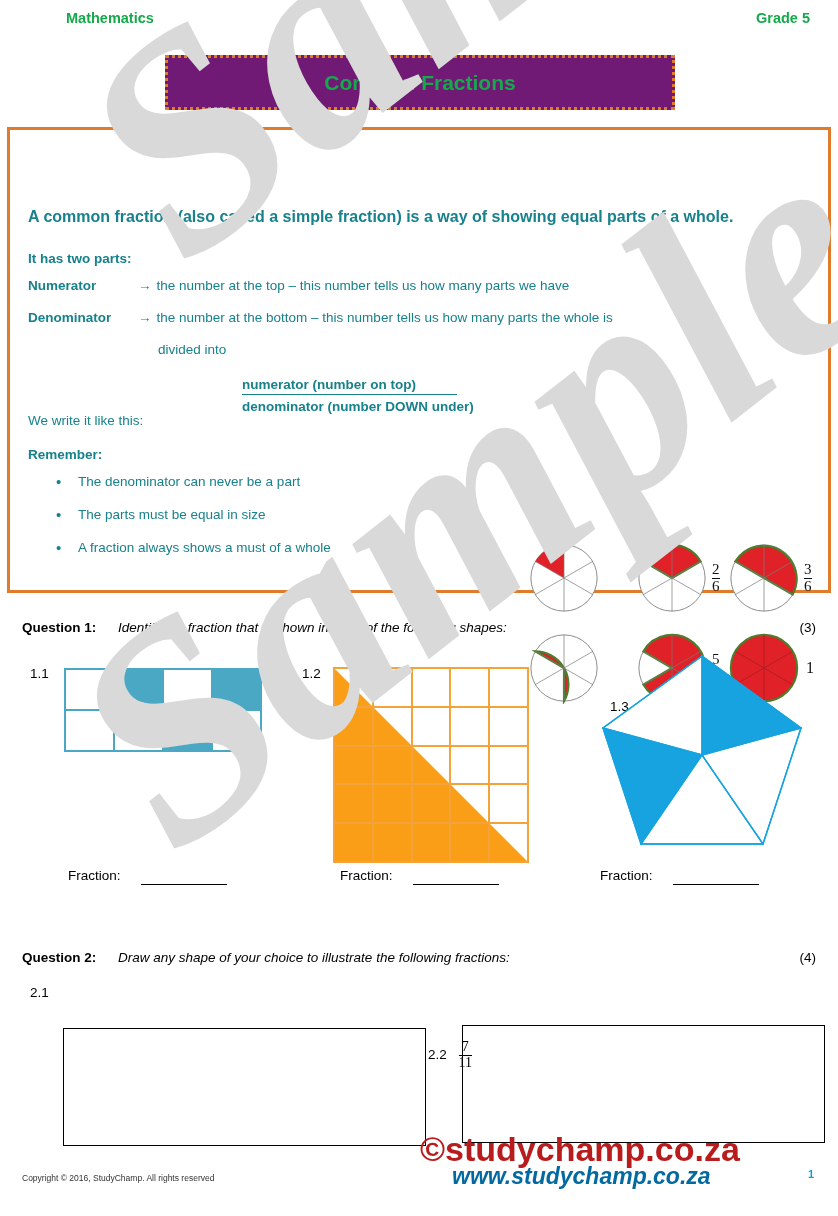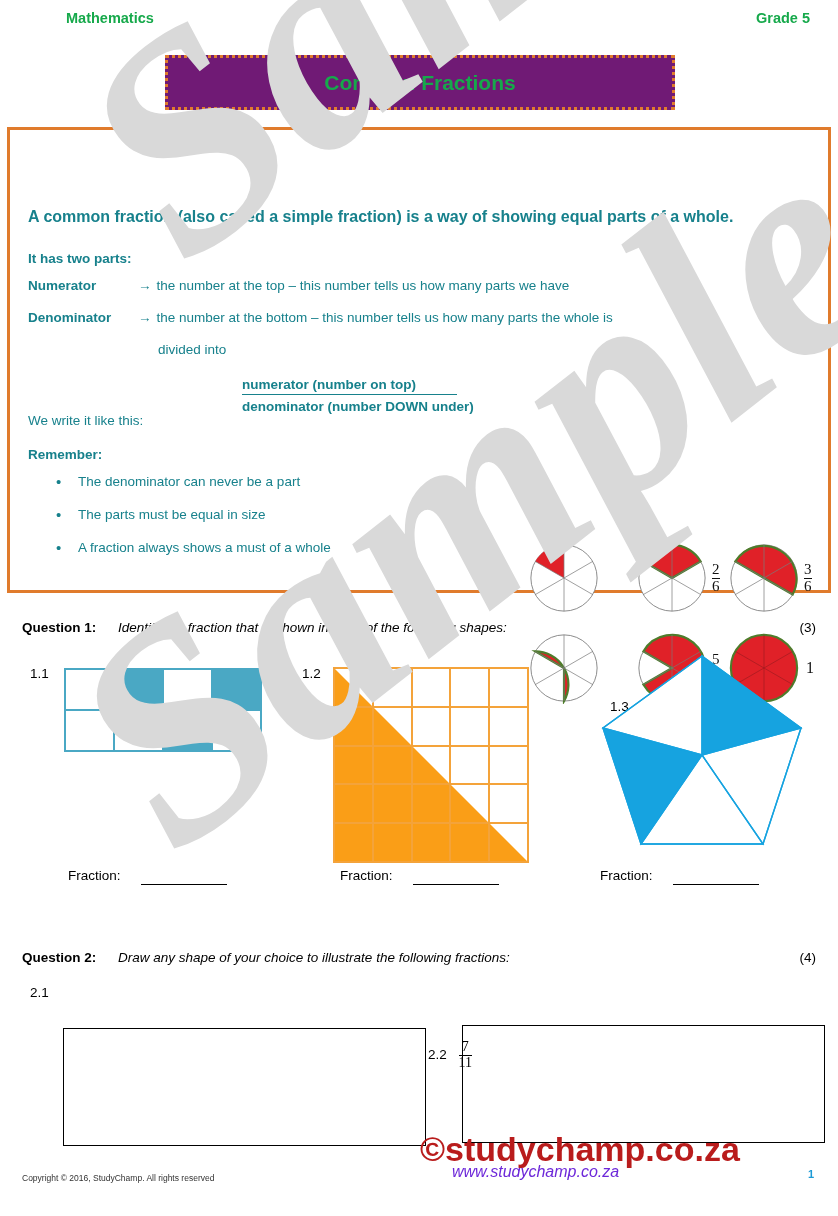--- a/index.html
+++ b/index.html
@@ -390,24 +390,24 @@
     position: absolute;
     left: 22px;
     top: 1173px;
     font-size: 8.5px;
     color: #333;
   }
   #footer-url {
     position: absolute;
     left: 452px;
     top: 1163px;
-    font-size: 16px;
-    font-weight: 400;
+    font-size: 23px;
+    font-weight: 700;
     font-style: italic;
-    color: #6d28d9;
+    color: #0369a1;
   }
   #footer-page {
     position: absolute;
     right: 24px;
     top: 1168px;
     font-size: 11px;
     font-weight: 700;
     color: #1c9ad6;
   }
   .content-layer { position: relative; z-index: 2; }

